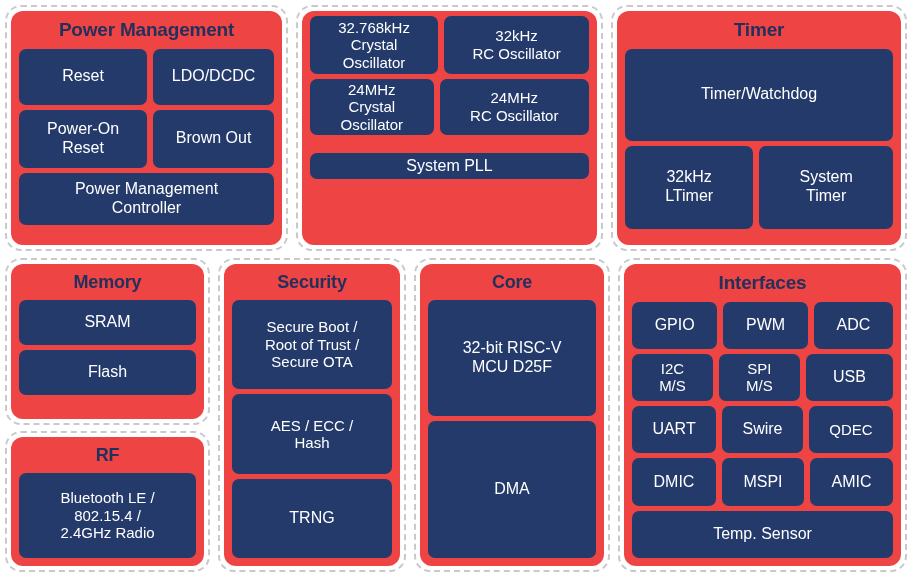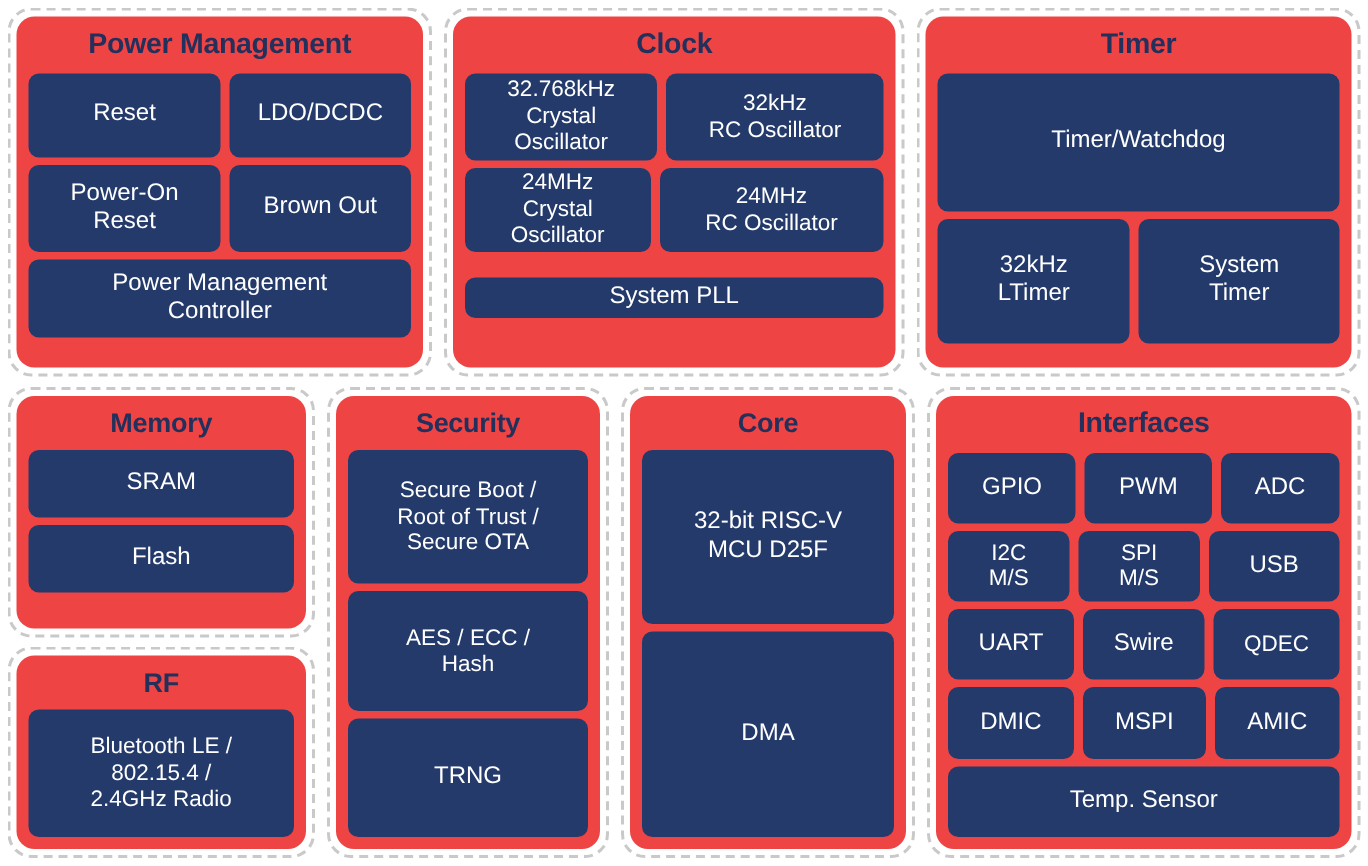--- a/index.html
+++ b/index.html
@@ -168,21 +168,20 @@
           <div class="brow h-pm-3">
             <div class="blk">Power Management
 Controller</div>
           </div>
         </div>
       </div>
     </div>
 
     <div class="group g-ck">
       <div class="group-inner">
-        <div class="group-title">Clock</div>
         <div class="blocks">
           <div class="brow h-ck-1">
             <div class="blk f15">32.768kHz
 Crystal
 Oscillator</div>
             <div class="blk f15">32kHz
 RC Oscillator</div>
           </div>
           <div class="brow h-ck-2">
             <div class="blk f15">24MHz

